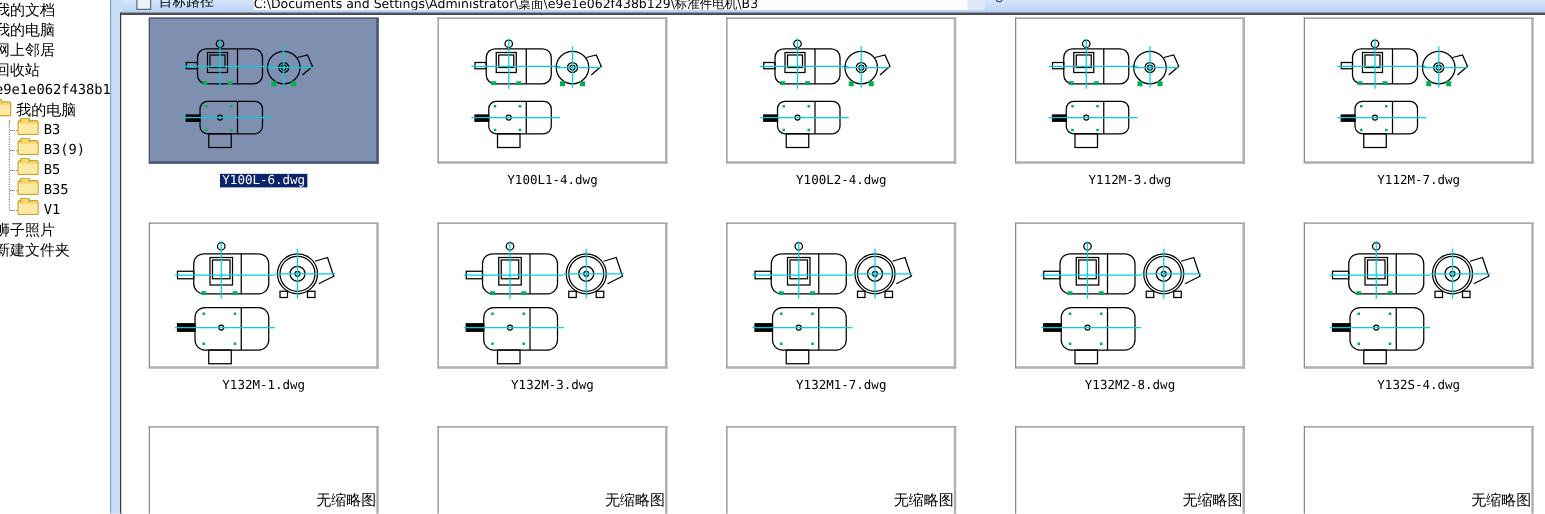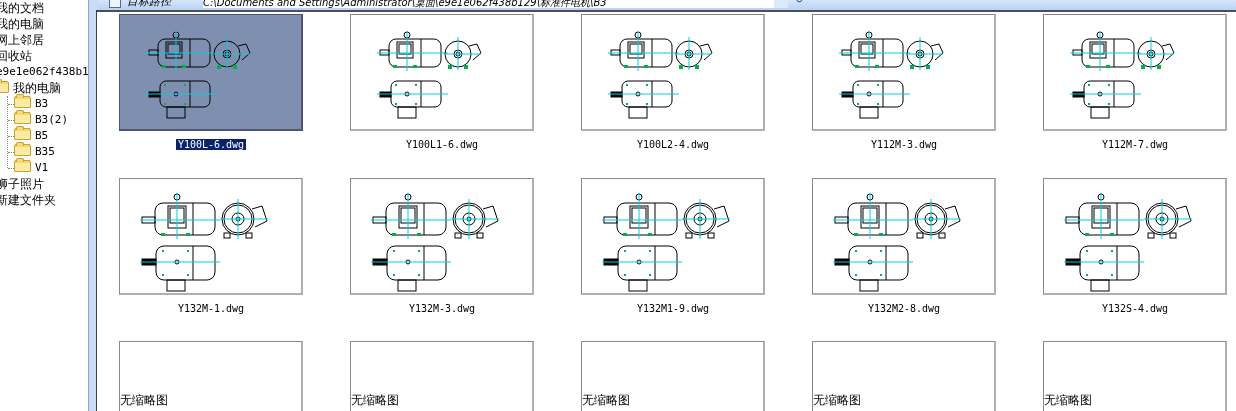--- a/index.html
+++ b/index.html
@@ -10,35 +10,35 @@
   .tree-item .folder{display:inline-block;width:15px;height:10px;background:#f6d86b;border:1px solid #c9a233;border-radius:2px 2px 1px 1px;vertical-align:-1px;margin-right:4px;position:relative;}
   .tree-item .folder::before{content:"";position:absolute;left:1px;top:-3px;width:6px;height:3px;background:#f6d86b;border:1px solid #c9a233;border-bottom:none;border-radius:2px 2px 0 0;}
   .tree-item .folder::after{content:"";position:absolute;left:0;top:2px;width:15px;height:8px;background:#fbe9a4;}
   .mono{font-family:"DejaVu Sans Mono","Liberation Mono",monospace;font-size:11px;}
   .dots-v{position:absolute;left:7px;top:96px;width:0;height:72px;border-left:1px dotted #888;}
   .dots-h{position:absolute;left:8px;width:8px;height:0;border-top:1px dotted #888;}
   
   .splitter{position:absolute;left:88px;top:0;width:9px;height:411px;background:#c8dcf6;border-left:1px solid #8ea6c6;}
   .splitter::after{content:"";position:absolute;right:0;top:10px;width:2px;height:401px;background:#3b3f4a;}
   
-  .addrbar{position:absolute;left:97px;top:0;width:1139px;height:10px;background:linear-gradient(#d6e6fb,#b8d2f5);border-bottom:2px solid #4a4f58;font-style:italic;}
+  .addrbar{position:absolute;left:97px;top:0;width:1139px;height:10px;background:linear-gradient(#d6e6fb,#b8d2f5);border-bottom:2px solid #4a4f58;}
   .addr-label{position:absolute;left:30px;top:-6px;font-size:11px;color:#000;}
   .addr-icon{position:absolute;left:12px;top:-3px;width:10px;height:9px;border:1px solid #5b6b80;background:#eef3fa;}
   .addr-input{position:absolute;left:106px;top:-4px;width:570px;height:12px;background:#fff;font-size:10px;overflow:hidden;white-space:nowrap;color:#000;}
   .addr-btn{position:absolute;left:676px;top:-4px;width:14px;height:12px;background:#dde9f8;border-left:1px solid #fff;}
   .addr-go{position:absolute;left:698px;top:-6px;font-size:10px;color:#1a3a7a;}
   
   .content{position:absolute;left:97px;top:12px;width:1139px;height:399px;background:#fff;}
   .tile{position:absolute;width:188px;}
   .thumb{position:absolute;left:0;top:0;width:184px;height:117px;background:#fff;border:1px solid #8a8a8a;border-right:2px solid #b0b0b0;border-bottom:2px solid #b0b0b0;box-sizing:border-box;}
   .tile.selected .thumb{background:#7e8fb0;border-color:#4b5670;}
   .tile-label{position:absolute;top:124px;left:0;width:184px;text-align:center;font-family:"DejaVu Sans Mono","Liberation Mono",monospace;font-size:10px;color:#000;line-height:13px;}
   .tile-label span{padding:0 2px;}
   .tile.selected .tile-label span{background:#0a246a;color:#fff;outline:1px dotted #fff;}
-  .nothumb{position:absolute;left:0;width:100%;top:50px;text-align:left;font-size:12px;color:#000;}
+  .nothumb{position:absolute;left:0;width:100%;top:50px;text-align:right;font-size:12px;color:#000;}
   .thumb svg{position:absolute;left:0;top:0;}
 </style>
 </head>
 <body>
 
 <div class="addrbar">
   <span class="addr-icon"></span>
   <span class="addr-label">目标路径</span>
   <div class="addr-input">C:\Documents and Settings\Administrator\桌面\e9e1e062f438b129\标准件电机\B3</div>
   <div class="addr-btn"></div>
@@ -52,21 +52,21 @@
   <div class="tree-item" style="left:-4px;top:48px"><span>回收站</span></div>
   <div class="tree-item mono" style="left:-4px;top:64px"><span>e9e1e062f438b129</span></div>
   <div class="tree-item" style="left:-8px;top:80px"><span class="folder"></span><span>我的电脑</span></div>
   <div class="dots-v"></div>
   <div class="dots-h" style="top:104px"></div>
   <div class="dots-h" style="top:120px"></div>
   <div class="dots-h" style="top:136px"></div>
   <div class="dots-h" style="top:152px"></div>
   <div class="dots-h" style="top:168px"></div>
   <div class="tree-item mono" style="left:14px;top:96px"><span class="folder"></span><span>B3</span></div>
-  <div class="tree-item mono" style="left:14px;top:112px"><span class="folder"></span><span>B3(2)</span></div>
+  <div class="tree-item mono" style="left:14px;top:112px"><span class="folder"></span><span>B3(9)</span></div>
   <div class="tree-item mono" style="left:14px;top:128px"><span class="folder"></span><span>B5</span></div>
   <div class="tree-item mono" style="left:14px;top:144px"><span class="folder"></span><span>B35</span></div>
   <div class="tree-item mono" style="left:14px;top:160px"><span class="folder"></span><span>V1</span></div>
   <div class="tree-item" style="left:-4px;top:176px"><span>狮子照片</span></div>
   <div class="tree-item" style="left:-4px;top:192px"><span>新建文件夹</span></div>
 </div>
 
 <div class="splitter"></div>
 
 <svg width="0" height="0" style="position:absolute">
@@ -147,21 +147,21 @@
         </svg>
       </div>
     <div class="tile-label"><span>Y100L-6.dwg</span></div>
   </div>
   <div class="tile" style="left:253px;top:2px">
     <div class="thumb">
         <svg width="184" height="117">
           <use href="#motor-small"></use>
         </svg>
       </div>
-    <div class="tile-label"><span>Y100L1-6.dwg</span></div>
+    <div class="tile-label"><span>Y100L1-4.dwg</span></div>
   </div>
   <div class="tile" style="left:484px;top:2px">
     <div class="thumb">
         <svg width="184" height="117">
           <use href="#motor-small"></use>
         </svg>
       </div>
     <div class="tile-label"><span>Y100L2-4.dwg</span></div>
   </div>
   <div class="tile" style="left:715px;top:2px">
@@ -196,21 +196,21 @@
         </svg>
       </div>
     <div class="tile-label"><span>Y132M-3.dwg</span></div>
   </div>
   <div class="tile" style="left:484px;top:166px">
     <div class="thumb">
         <svg width="184" height="117">
           <use href="#motor-large"></use>
         </svg>
       </div>
-    <div class="tile-label"><span>Y132M1-9.dwg</span></div>
+    <div class="tile-label"><span>Y132M1-7.dwg</span></div>
   </div>
   <div class="tile" style="left:715px;top:166px">
     <div class="thumb">
         <svg width="184" height="117">
           <use href="#motor-large"></use>
         </svg>
       </div>
     <div class="tile-label"><span>Y132M2-8.dwg</span></div>
   </div>
   <div class="tile" style="left:946px;top:166px">

